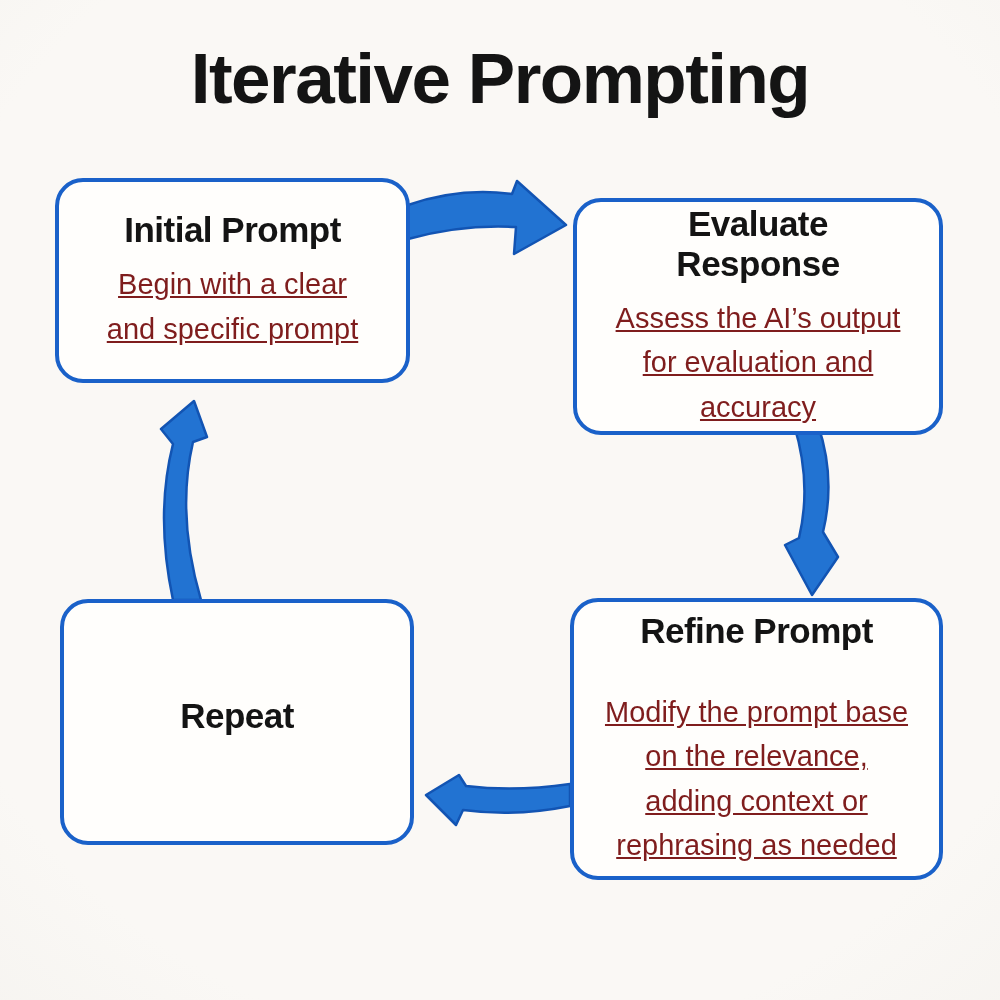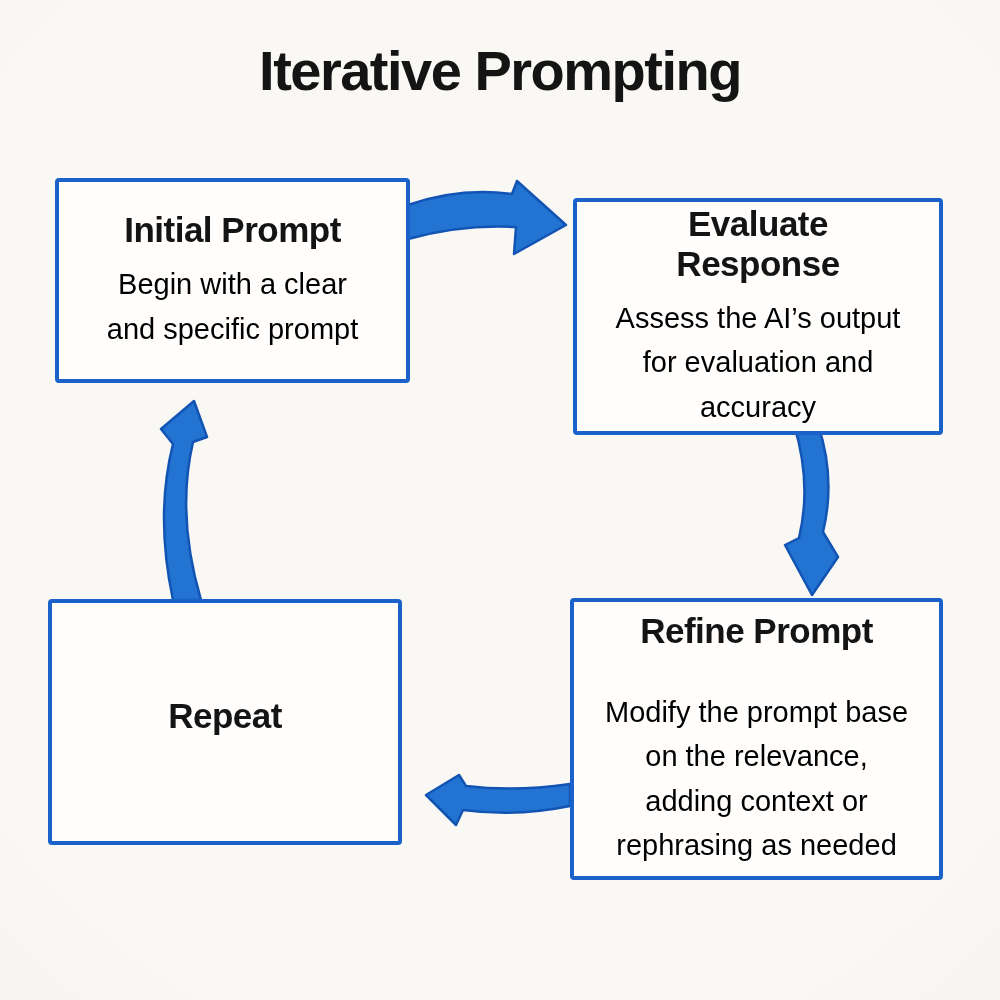--- a/index.html
+++ b/index.html
@@ -14,21 +14,21 @@
     overflow: hidden;
     background: radial-gradient(115% 115% at 50% 45%, #faf8f5 52%, #f3f1ed 78%, #e9e7e2 100%);
   }
   .title {
     position: absolute;
     top: 38px;
     left: 0;
     width: 1000px;
     margin: 0;
     text-align: center;
-    font-size: 56px;
+    font-size: 71px;
     font-weight: bold;
     letter-spacing: -1.5px;
     color: #141414;
   }
   .arrows {
     position: absolute;
     top: 0; left: 0;
     width: 1000px;
     height: 1000px;
   }
@@ -36,45 +36,46 @@
     fill: #2273d2;
     stroke: #1254b3;
     stroke-width: 2.5;
     stroke-linejoin: round;
   }
   .node {
     position: absolute;
     box-sizing: border-box;
     background: #fffefc;
     border: 4px solid #1a61c9;
-    border-radius: 4px;
+    border-radius: 28px;
     display: flex;
     flex-direction: column;
     align-items: center;
     justify-content: center;
     text-align: center;
     padding: 12px 28px;
   }
   .node-title {
     font-size: 35px;
     font-weight: bold;
     letter-spacing: -0.5px;
     color: #141414;
     margin-bottom: 12px;
   }
   .node-desc {
     font-size: 29px;
-    color: #000000;
+    color: #7f1d1d;
     line-height: 1.52;
     white-space: pre-line;
+    text-decoration: underline;
   }
   .node1 { left: 55px;  top: 178px; width: 355px; height: 205px; }
   .node2 { left: 573px; top: 198px; width: 370px; height: 237px; }
   .node3 { left: 570px; top: 598px; width: 373px; height: 282px; gap: 27px; }
-  .node4 { left: 48px;  top: 599px; width: 354px; height: 246px; }
+  .node4 { left: 60px;  top: 599px; width: 354px; height: 246px; }
 </style>
 </head>
 <body>
 
 <div class="canvas">
 
   <h1 class="title">Iterative Prompting</h1>
 
   <svg class="arrows" viewBox="0 0 1000 1000" xmlns="http://www.w3.org/2000/svg">
     <path class="arrow" d="M 408 205 Q 460 187 512 194 L 517 181 L 566 225 L 514 254 L 516 227 Q 462 224 408 239 Z"></path>

